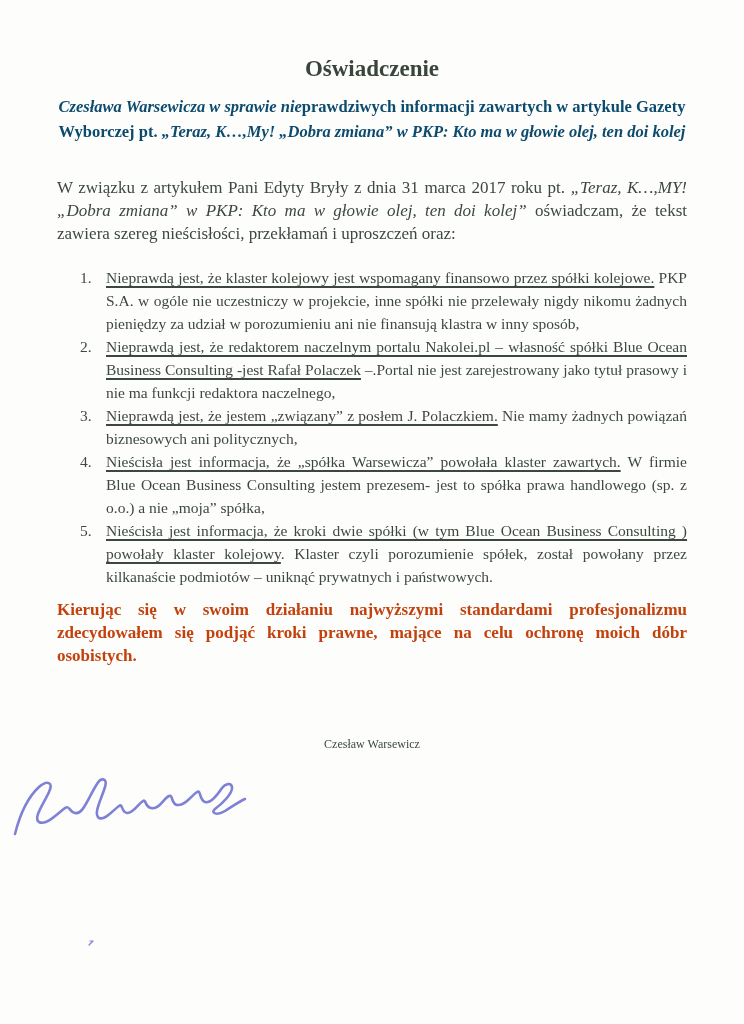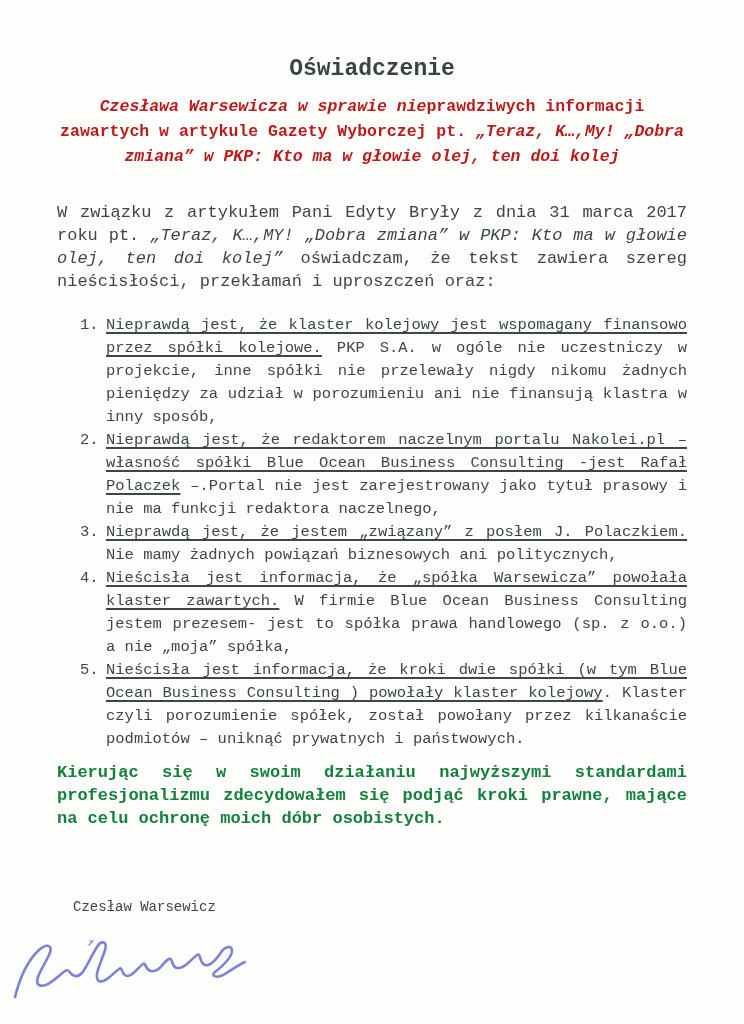--- a/index.html
+++ b/index.html
@@ -7,53 +7,53 @@
     padding: 0;
     background: #ffffff;
   }
   .page {
     position: relative;
     width: 744px;
     height: 1024px;
     box-sizing: border-box;
     padding: 54px 57px 0 57px;
     background: #fdfdfc;
-    font-family: Liberation Mono, monospace;
+    font-family: Liberation Serif, serif;
     color: #3c473f;
     overflow: hidden;
   }
   .doc-title {
     margin: 0;
     text-align: center;
     font-size: 23px;
     line-height: 30px;
     font-weight: bold;
     color: #39443c;
   }
   .doc-subtitle {
     margin: 10px 0 0 0;
     text-align: center;
     font-size: 16.5px;
     line-height: 25px;
     font-weight: bold;
-    color: #b91c1c;
+    color: #0c4a6e;
   }
   .doc-subtitle .it { font-style: italic; }
   .para {
     margin: 0;
     font-size: 17px;
     line-height: 23px;
     text-align: justify;
   }
   .intro { margin-top: 32px; }
   .closing { margin-top: 9px; }
   .bold-para {
     margin-top: 10px;
     font-weight: bold;
-    color: #15803d;
+    color: #c2410c;
   }
   .it { font-style: italic; }
   .num-list {
     margin-top: 21px;
     padding-left: 23px;
   }
   .list-item {
     display: flex;
     font-size: 15.5px;
     line-height: 23px;
@@ -65,23 +65,24 @@
   .list-item .item-text {
     flex: 1 1 auto;
     text-align: justify;
   }
   .u {
     text-decoration: underline;
     text-decoration-thickness: 1.6px;
     text-underline-offset: 3px;
   }
   .signer-name {
-    margin: 66px 0 0 16px;
-    font-size: 14px;
+    margin: 66px 0 0 0;
+    font-size: 12px;
     line-height: 23px;
+    text-align: center;
   }
   .signature-wrap {
     margin-top: 2px;
     margin-left: -48px;
     width: 240px;
     height: 80px;
   }
   .ink-dot {
     position: absolute;
     left: 88px;

